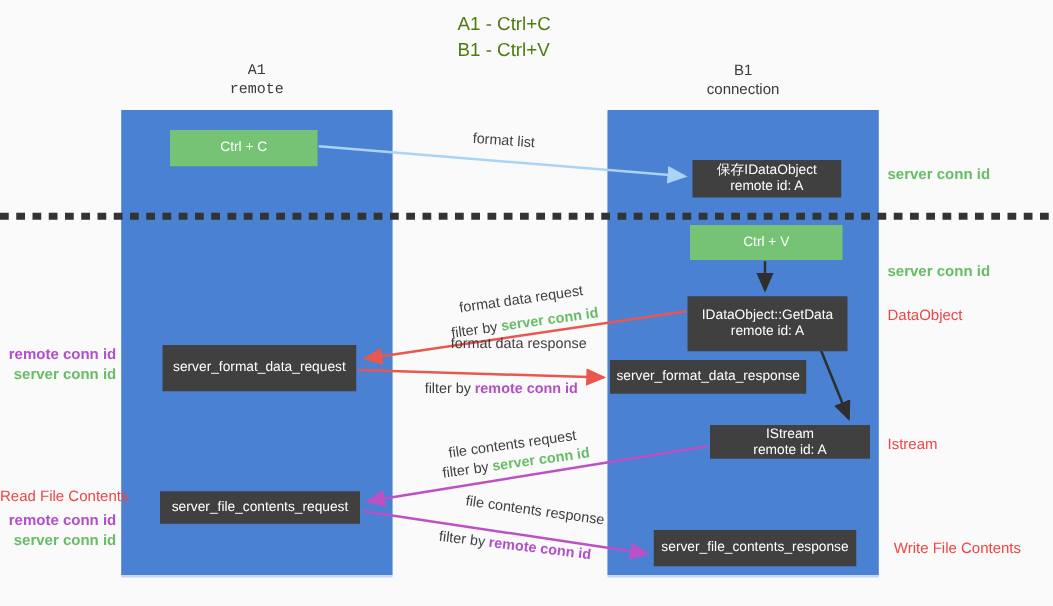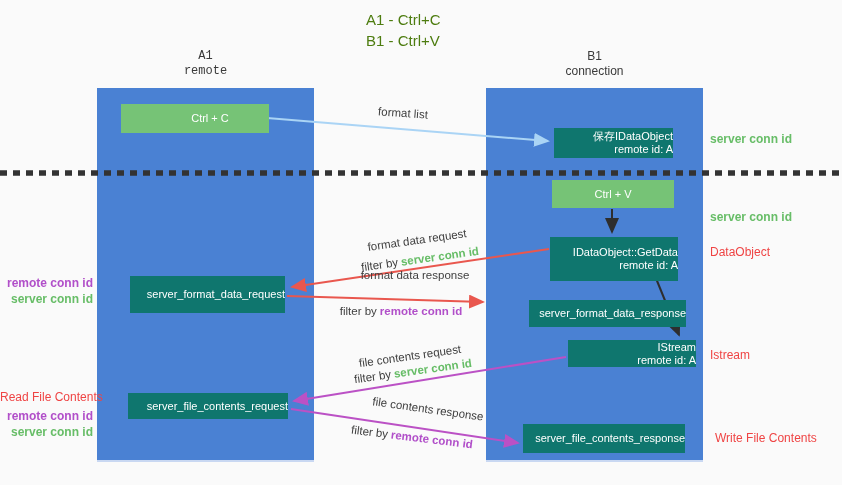--- a/index.html
+++ b/index.html
@@ -16,21 +16,21 @@
   .col{background:#4a81d3;width:217px;top:88px;height:372px;z-index:1;box-shadow:0 2px 0 #c9d8f2;}
   .col-left{left:97px;}
   .col-right{left:486px;}
   .col-header{width:217px;top:49px;text-align:center;font-size:12px;line-height:15px;color:#3a3a3a;z-index:5;}
   
   svg.layer{left:0;top:0;z-index:2;pointer-events:none;}
   
   .node{z-index:3;display:flex;flex-direction:column;align-items:center;justify-content:center;
         color:#fff;font-size:11px;line-height:13px;text-align:center;}
   .node.green{background:#76c376;}
-  .node.orange{background:#0f766e;align-items:flex-end;}
+  .node.orange{background:#404040;}
   
   .lbl{z-index:4;font-size:12px;white-space:nowrap;}
   .lbl-block-left{left:0;width:93px;text-align:right;font-weight:bold;font-size:12px;line-height:16px;}
   .green-t{color:#67bd67;font-weight:bold;}
   .purple-t{color:#b14fc9;font-weight:bold;}
   .dark-t{color:#ef4444;font-weight:normal;}
   .arrow-lbl{z-index:4;font-size:11.5px;color:#3f3f3f;white-space:nowrap;transform-origin:center;}
   .arrow-lbl .pre{margin-right:3px;}
 </style>
 </head>
@@ -79,21 +79,21 @@
 
   <line x1="549" y1="249" x2="292" y2="287" stroke="#e9574e" stroke-width="2" marker-end="url(#m-red)"></line>
 
   <line x1="287" y1="296" x2="483" y2="302" stroke="#e9574e" stroke-width="2" marker-end="url(#m-red)"></line>
 
   <line x1="566" y1="357" x2="294" y2="401" stroke="#bb51c5" stroke-width="2" marker-end="url(#m-purple)"></line>
 
   <line x1="291" y1="409" x2="518" y2="443" stroke="#bb51c5" stroke-width="2" marker-end="url(#m-purple)"></line>
 </svg>
 
-<div class="abs node green" style="left:121px;top:104px;width:118px;height:29px;padding-left:30px;">
+<div class="abs node green" style="left:136px;top:104px;width:118px;height:29px;">
   <div>Ctrl + C</div>
 </div>
 
 <div class="abs node orange" style="left:554px;top:128px;width:119px;height:30px;">
   <div>保存IDataObject</div>
   <div>remote id: A</div>
 </div>
 
 <div class="abs node green" style="left:552px;top:180px;width:122px;height:28px;">
   <div>Ctrl + V</div>
@@ -101,21 +101,21 @@
 
 <div class="abs node orange" style="left:550px;top:237px;width:128px;height:44px;">
   <div>IDataObject::GetData</div>
   <div>remote id: A</div>
 </div>
 
 <div class="abs node orange" style="left:130px;top:276px;width:155px;height:37px;">
   <div>server_format_data_request</div>
 </div>
 
-<div class="abs node orange" style="left:488px;top:300px;width:157px;height:27px;margin-left:41px;">
+<div class="abs node orange" style="left:488px;top:288px;width:157px;height:27px;">
   <div>server_format_data_response</div>
 </div>
 
 <div class="abs node orange" style="left:568px;top:340px;width:128px;height:27px;">
   <div>IStream</div>
   <div>remote id: A</div>
 </div>
 
 <div class="abs node orange" style="left:128px;top:393px;width:160px;height:26px;">
   <div>server_file_contents_request</div>

